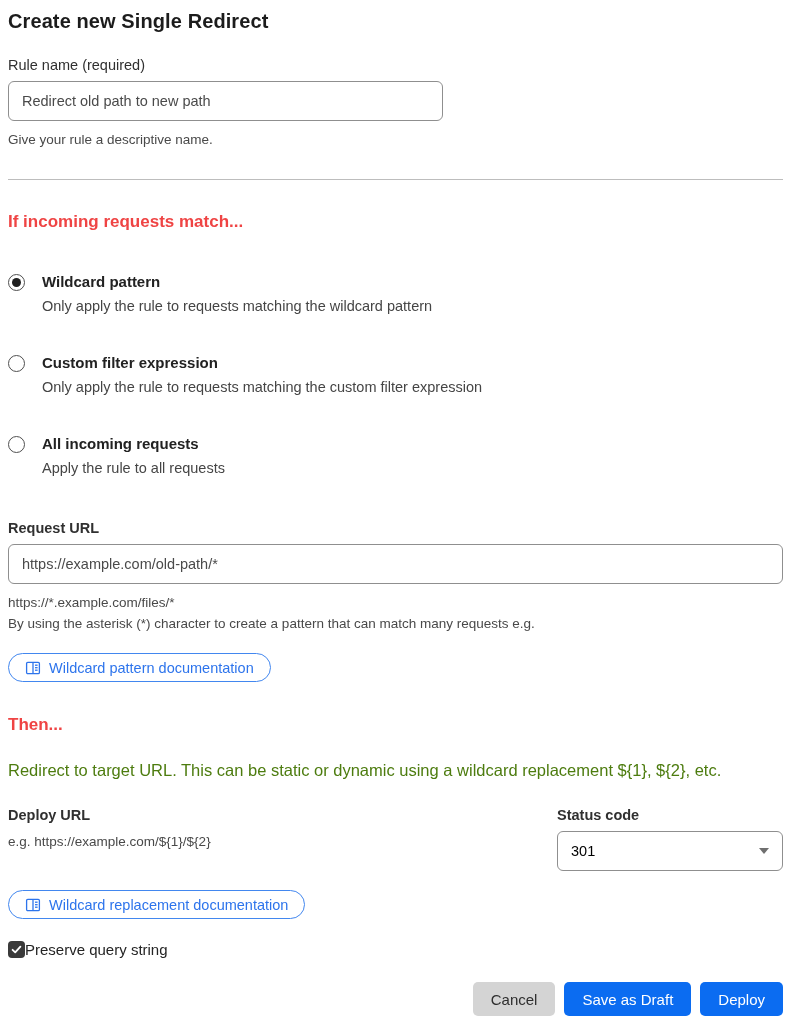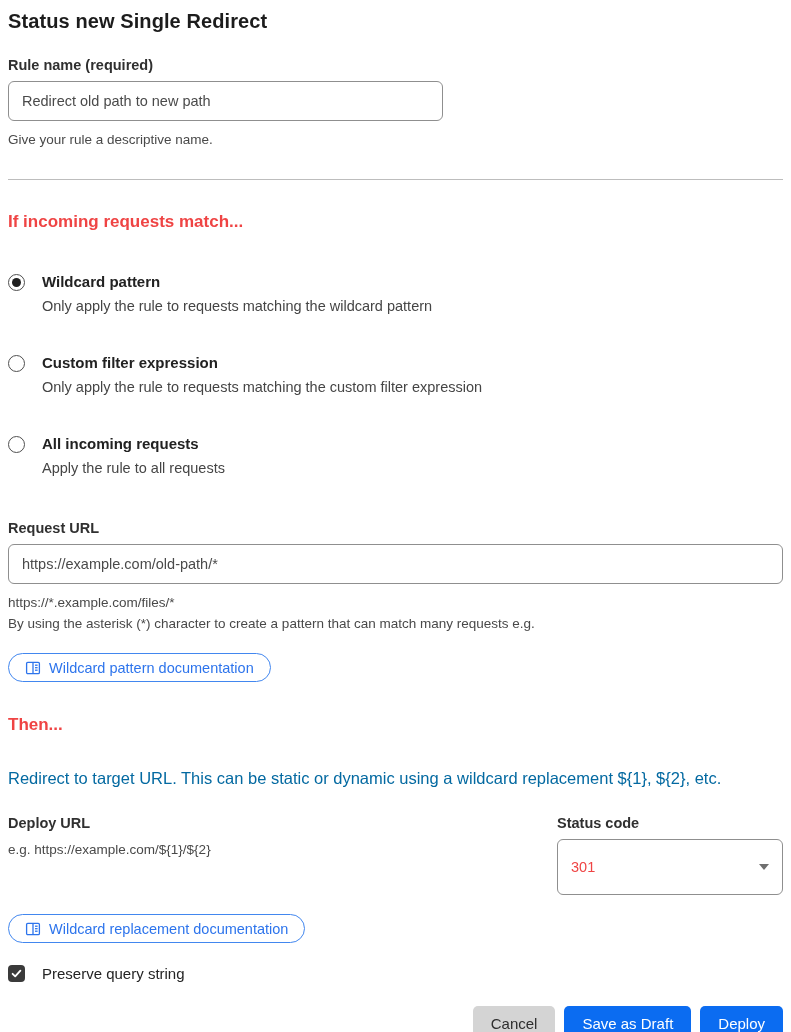--- a/index.html
+++ b/index.html
@@ -16,21 +16,20 @@
     font-weight: 700;
     color: #1c1c1c;
     margin-top: 2px;
     letter-spacing: 0.1px;
   }
   .field-label {
     display: block;
     font-size: 14.5px;
     color: #303030;
     margin-bottom: 8px;
-    font-weight: bold;
   }
   .field-label.bold { font-weight: 700; }
   .rule-name-field { margin-top: 24px; }
   .text-input {
     display: block;
     height: 40px;
     border: 1px solid #8f8f8f;
     border-radius: 6px;
     padding: 0 13px;
     font-family: "Liberation Sans", sans-serif;
@@ -106,41 +105,41 @@
     border-radius: 15px;
     color: #2d74ec;
     font-family: "Liberation Sans", sans-serif;
     font-size: 14.5px;
     cursor: pointer;
   }
   .doc-button svg { display: block; }
   .then-heading { margin-top: 33px; }
   .then-desc {
     font-size: 16.5px;
-    color: #0369a1;
-    margin-top: 34px;
+    color: #4d7c0f;
+    margin-top: 26px;
     white-space: nowrap;
   }
   .target-row {
     display: flex;
     gap: 8px;
     margin-top: 27px;
   }
   .target-col { width: 541px; }
   .status-col { flex: 1; }
   .select-box {
     display: flex;
     align-items: center;
     justify-content: space-between;
-    height: 56px;
+    height: 40px;
     border: 1px solid #8f8f8f;
     border-radius: 6px;
     padding: 0 13px;
     font-size: 14.5px;
-    color: #ef4444;
+    color: #000000;
     cursor: pointer;
     background: #fff;
     gap: 8px;
   }
   .select-arrow {
     width: 0; height: 0;
     border-left: 5px solid transparent;
     border-right: 5px solid transparent;
     border-top: 6px solid #6f6f6f;
   }
@@ -154,21 +153,20 @@
     background: #3a3a3a;
     border-radius: 4px;
     display: flex;
     align-items: center;
     justify-content: center;
     cursor: pointer;
   }
   .checkbox-label {
     font-size: 15px;
     color: #242424;
-    margin-left: 17px;
     cursor: pointer;
   }
   .footer-actions {
     display: flex;
     justify-content: flex-end;
     gap: 9px;
     margin-top: 24px;
   }
   .btn {
     height: 34px;
@@ -180,21 +178,21 @@
     cursor: pointer;
   }
   .btn-cancel { background: #d4d4d4; color: #2e2e2e; }
   .btn-primary { background: #0b6cf1; color: #ffffff; }
 </style>
 </head>
 <body>
 
 
 
-<h1 class="page-title">Status new Single Redirect</h1>
+<h1 class="page-title">Create new Single Redirect</h1>
 
 <div class="rule-name-field">
   <label class="field-label">Rule name (required)</label>
   <input class="text-input rule-name-input" type="text" value="Redirect old path to new path" style="">
   <div class="helper-text">Give your rule a descriptive name.</div>
 </div>
 
 <hr class="divider">
 
 <h2 class="section-heading">If incoming requests match...</h2>

